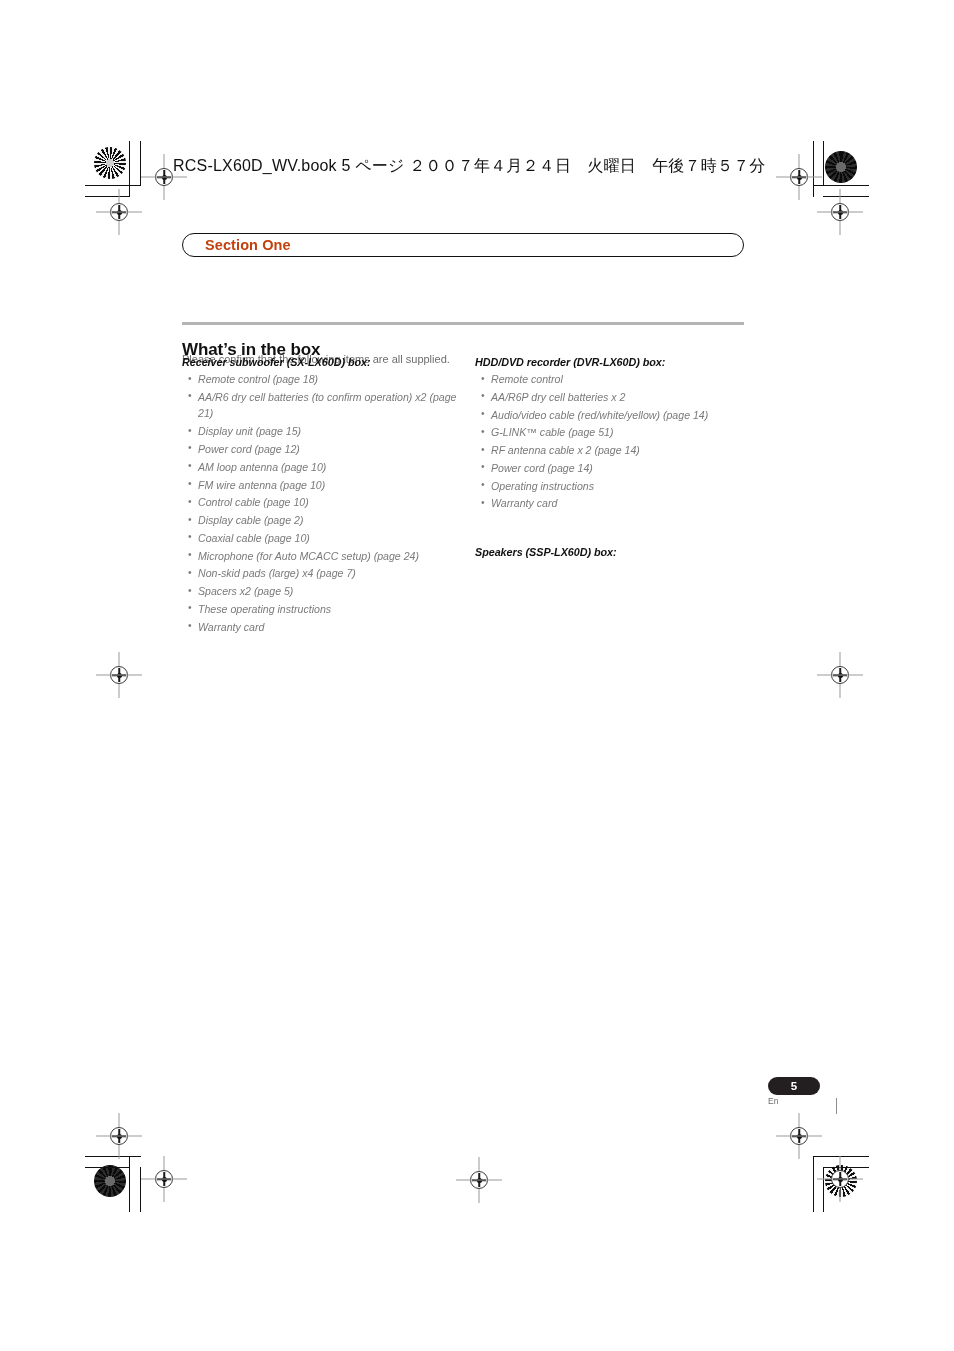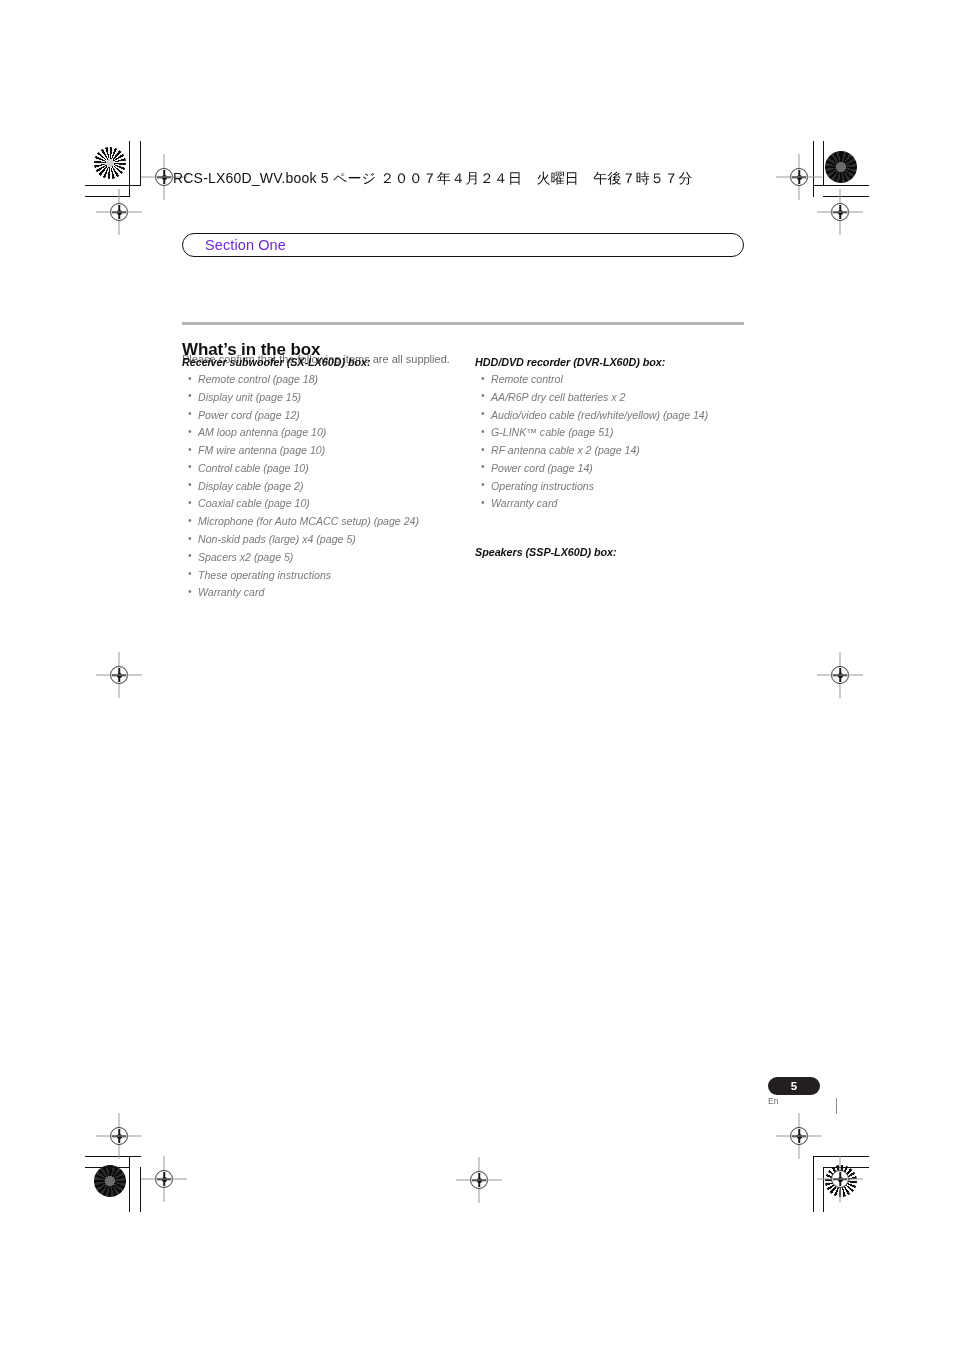--- a/index.html
+++ b/index.html
@@ -76,22 +76,22 @@
     position: absolute;
     background: #111;
   }
   .crop.h { height: 1px; }
   .crop.v { width: 1px; }
 
   
   .book-line {
     position: absolute;
     left: 173px;
-    top: 170px;
-    font-size: 14px;
+    top: 156px;
+    font-size: 16px;
     color: #111;
     letter-spacing: 0.2px;
     white-space: nowrap;
   }
 
   .section-banner {
     position: absolute;
     left: 182px;
     top: 233px;
     width: 562px;
@@ -100,22 +100,22 @@
     border-radius: 12px;
     box-sizing: border-box;
     background: #fff;
   }
   .section-banner .label {
     position: absolute;
     left: 22px;
     top: 50%;
     transform: translateY(-52%);
     font-size: 14.5px;
-    font-weight: normal;
-    color: #6d28d9;
+    font-weight: bold;
+    color: #c2410c;
     letter-spacing: 0.1px;
   }
 
   .rule {
     position: absolute;
     left: 182px;
     top: 322px;
     width: 562px;
     height: 3px;
     background: #b5b5b5;
@@ -302,29 +302,30 @@
 
 <div class="rule"></div>
 <h1 class="page-title">What’s in the box</h1>
 <div class="intro">Please confirm that the following items are all supplied.</div>
 
 <div class="col col-left">
   <div class="grp">
     <div class="grp-title">Receiver subwoofer (SX-LX60D) box:</div>
     <ul class="items">
       <li>Remote control (page 18)</li>
+      <li>AA/R6 dry cell batteries (to confirm operation) x2 (page 21)</li>
       <li>Display unit (page 15)</li>
       <li>Power cord (page 12)</li>
       <li>AM loop antenna (page 10)</li>
       <li>FM wire antenna (page 10)</li>
       <li>Control cable (page 10)</li>
       <li>Display cable (page 2)</li>
       <li>Coaxial cable (page 10)</li>
       <li>Microphone (for Auto MCACC setup) (page 24)</li>
-      <li>Non-skid pads (large) x4 (page 5)</li>
+      <li>Non-skid pads (large) x4 (page 7)</li>
       <li>Spacers x2 (page 5)</li>
       <li>These operating instructions</li>
       <li>Warranty card</li>
     </ul>
   </div>
 </div>
 
 <div class="col col-right">
   <div class="grp">
     <div class="grp-title">HDD/DVD recorder (DVR-LX60D) box:</div>

